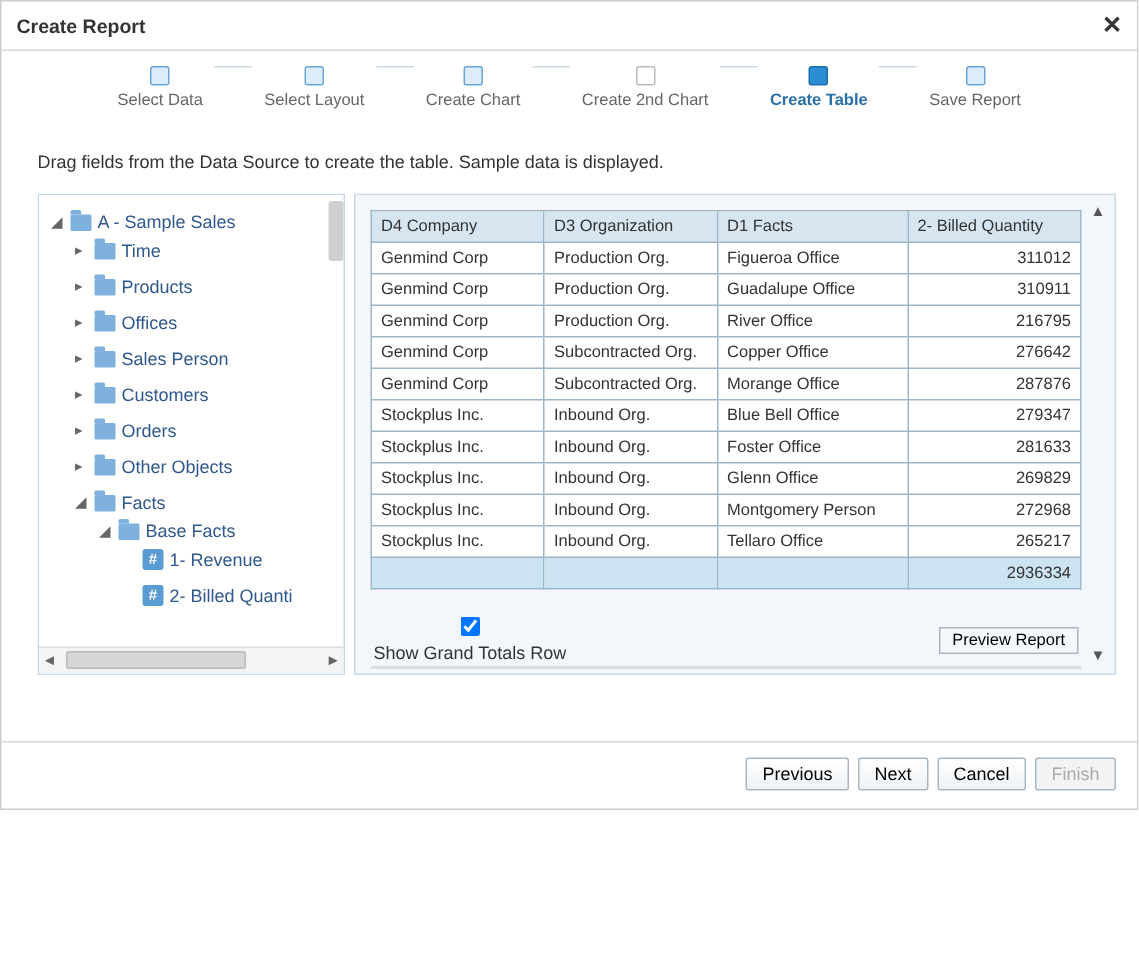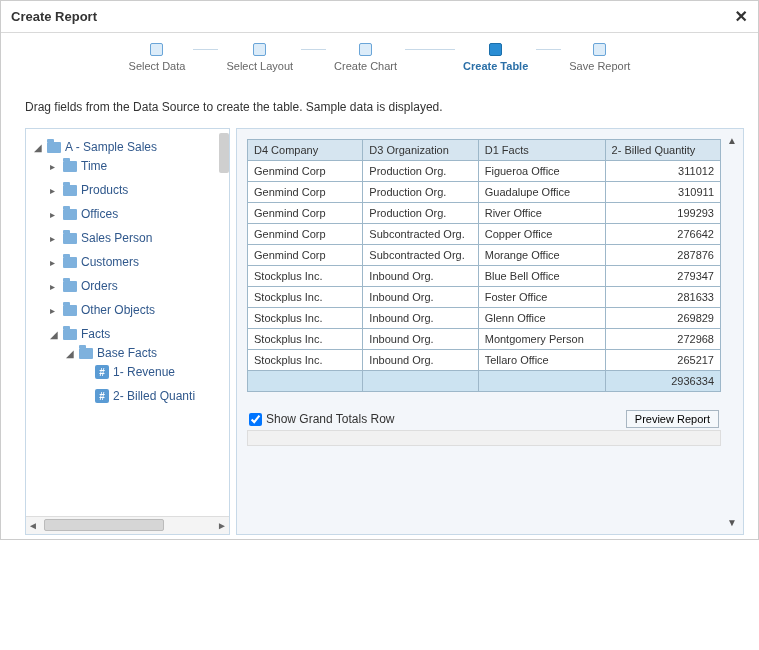--- a/index.html
+++ b/index.html
@@ -23,21 +23,20 @@
     justify-content: space-between;
     align-items: center;
     padding: 6px 10px;
     border-bottom: 1px solid #d9d9d9;
     font-weight: bold;
     font-size: 13px;
   }
   .close-x { cursor: pointer; font-size: 16px; font-weight: bold; }
   .wizard-steps {
     display: flex;
-    align-items: center;
     justify-content: center;
     padding: 10px 0 4px;
     gap: 0;
     position: relative;
   }
   .step {
     display: flex;
     flex-direction: column;
     align-items: center;
     position: relative;
@@ -213,21 +212,21 @@
   table.data col.c4 { width: 100px; }
   table.data td.num { text-align: right; }
   table.data tr.total td { background:#cce3f1; font-weight: normal;}
   .below-table {
     margin-top: 18px;
     display:flex;
     align-items:center;
     justify-content: space-between;
     padding: 0 2px;
   }
-  .chk { display:flex; align-items:center; gap:4px; color:#333;}
+  .chk { display:flex; align-items:center; gap:4px; color:#333;flex-direction:column;}
   .chk input { margin:0;}
   .preview-btn {
     border:1px solid #a8b6c2;
     background:#f5f8fb;
     padding:2px 8px;
     cursor:pointer;
     font-size:11px;
   }
   .main-hscroll{
     height:16px;
@@ -278,20 +277,24 @@
     <div class="step">
       <div class="step-box"></div>
       <div class="step-label">Select Layout</div>
     </div>
     <div class="step-line"></div>
     <div class="step">
       <div class="step-box"></div>
       <div class="step-label">Create Chart</div>
     </div>
     <div class="step-line"></div>
+    <div class="step">
+      <div class="step-box empty"></div>
+      <div class="step-label">Create 2nd Chart</div>
+    </div>
     <div class="step-line"></div>
     <div class="step active">
       <div class="step-box active"></div>
       <div class="step-label">Create Table</div>
     </div>
     <div class="step-line"></div>
     <div class="step">
       <div class="step-box"></div>
       <div class="step-label">Save Report</div>
     </div>
@@ -441,21 +444,21 @@
                 <tr>
                   <td>Genmind Corp</td>
                   <td>Production Org.</td>
                   <td>Guadalupe Office</td>
                   <td class="num">310911</td>
                 </tr>
                 <tr>
                   <td>Genmind Corp</td>
                   <td>Production Org.</td>
                   <td>River Office</td>
-                  <td class="num">199293</td>
+                  <td class="num">216795</td>
                 </tr>
                 <tr>
                   <td>Genmind Corp</td>
                   <td>Subcontracted Org.</td>
                   <td>Copper Office</td>
                   <td class="num">276642</td>
                 </tr>
                 <tr>
                   <td>Genmind Corp</td>
                   <td>Subcontracted Org.</td>
@@ -508,14 +511,20 @@
             <span>Show Grand Totals Row</span>
           </label>
           <button class="preview-btn">Preview Report</button>
         </div>
         <div class="main-hscroll"></div>
       </div>
 
     </div>
   </div>
 
+  <div class="footer">
+    <button class="btn">Previous</button>
+    <button class="btn">Next</button>
+    <button class="btn">Cancel</button>
+    <button class="btn disabled">Finish</button>
+  </div>
 
 </div>
 
 </body></html>

